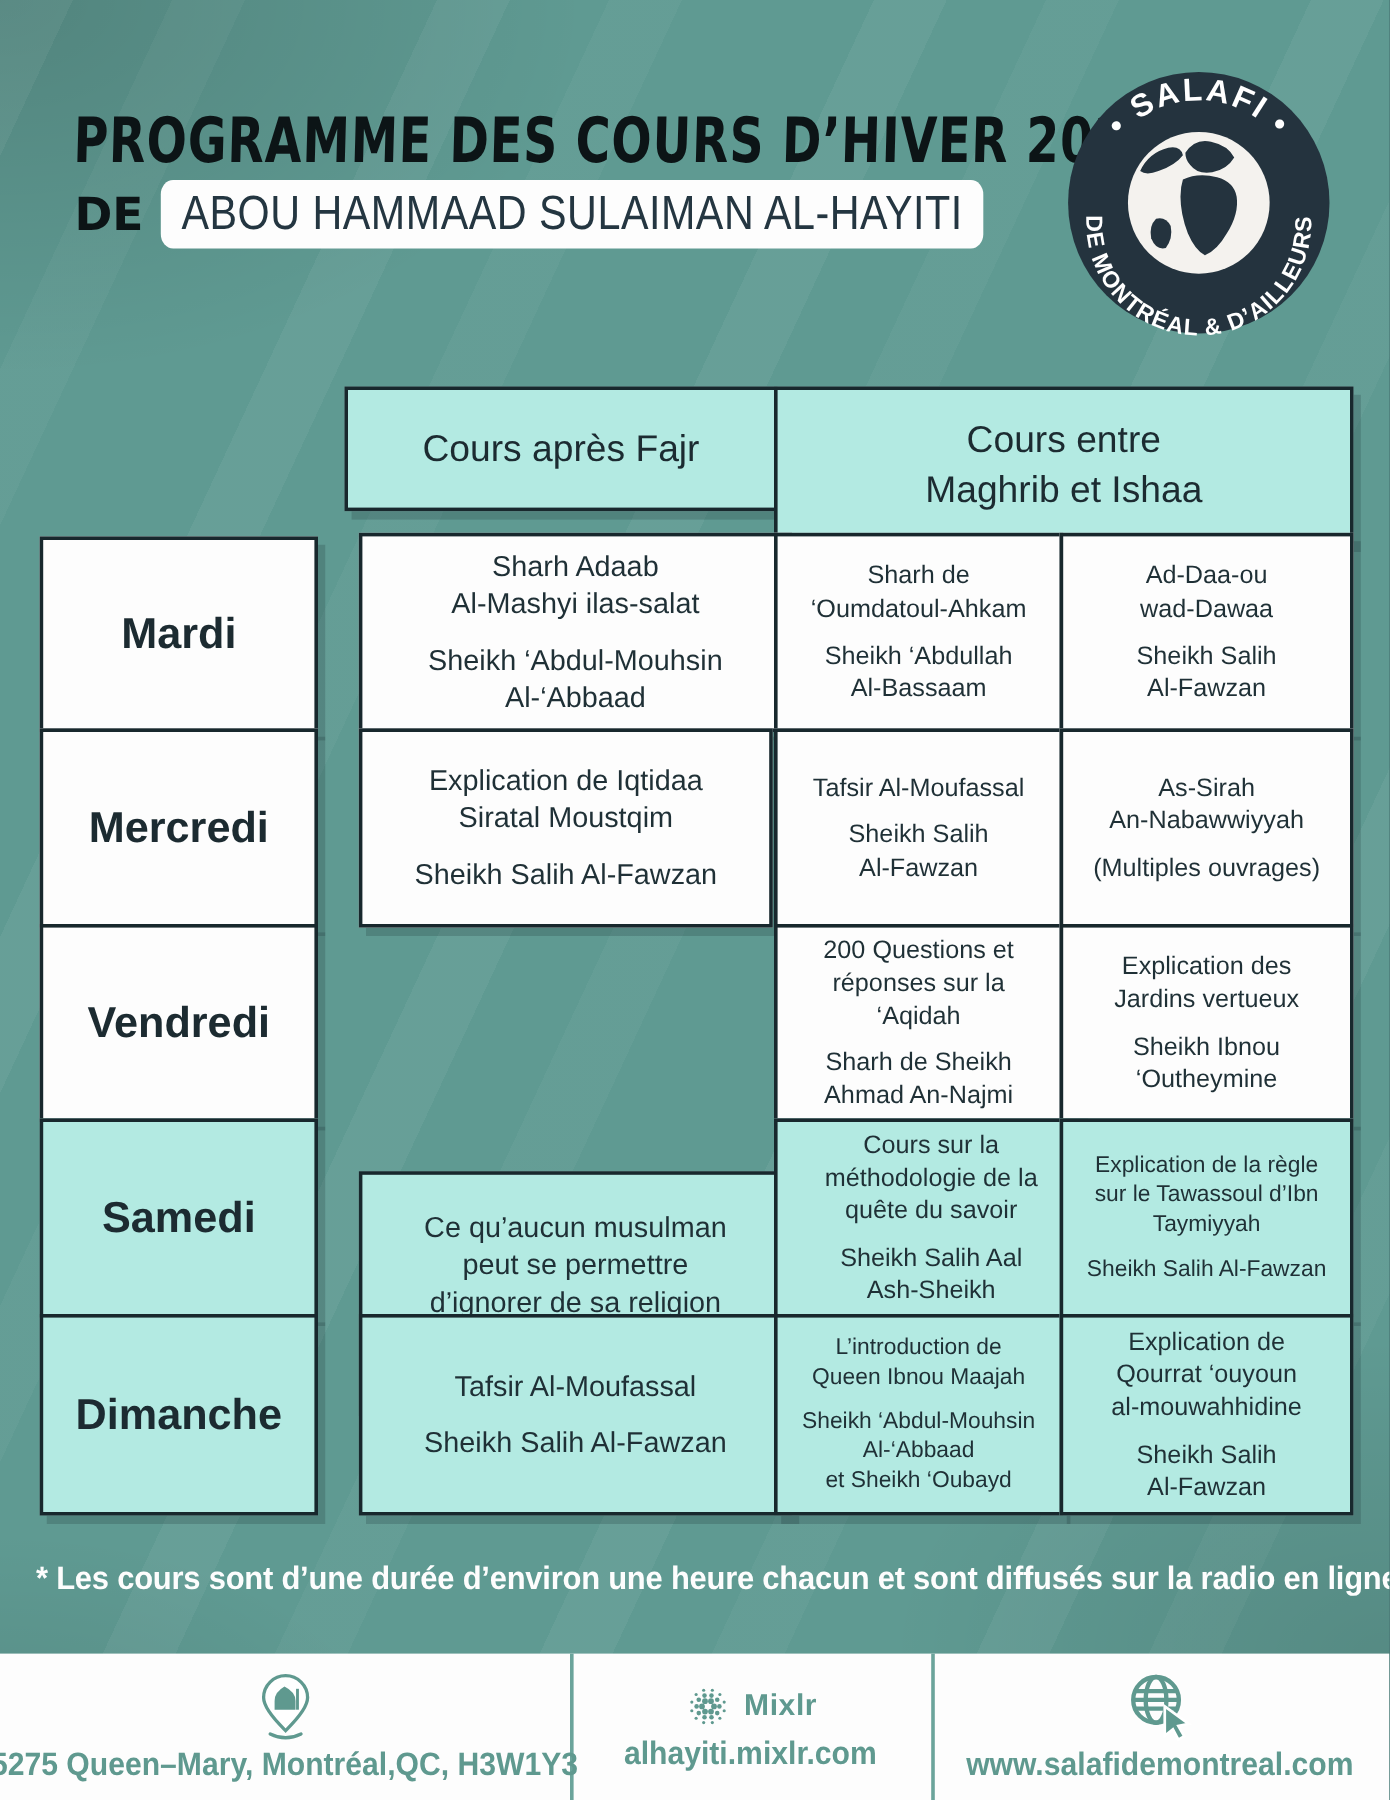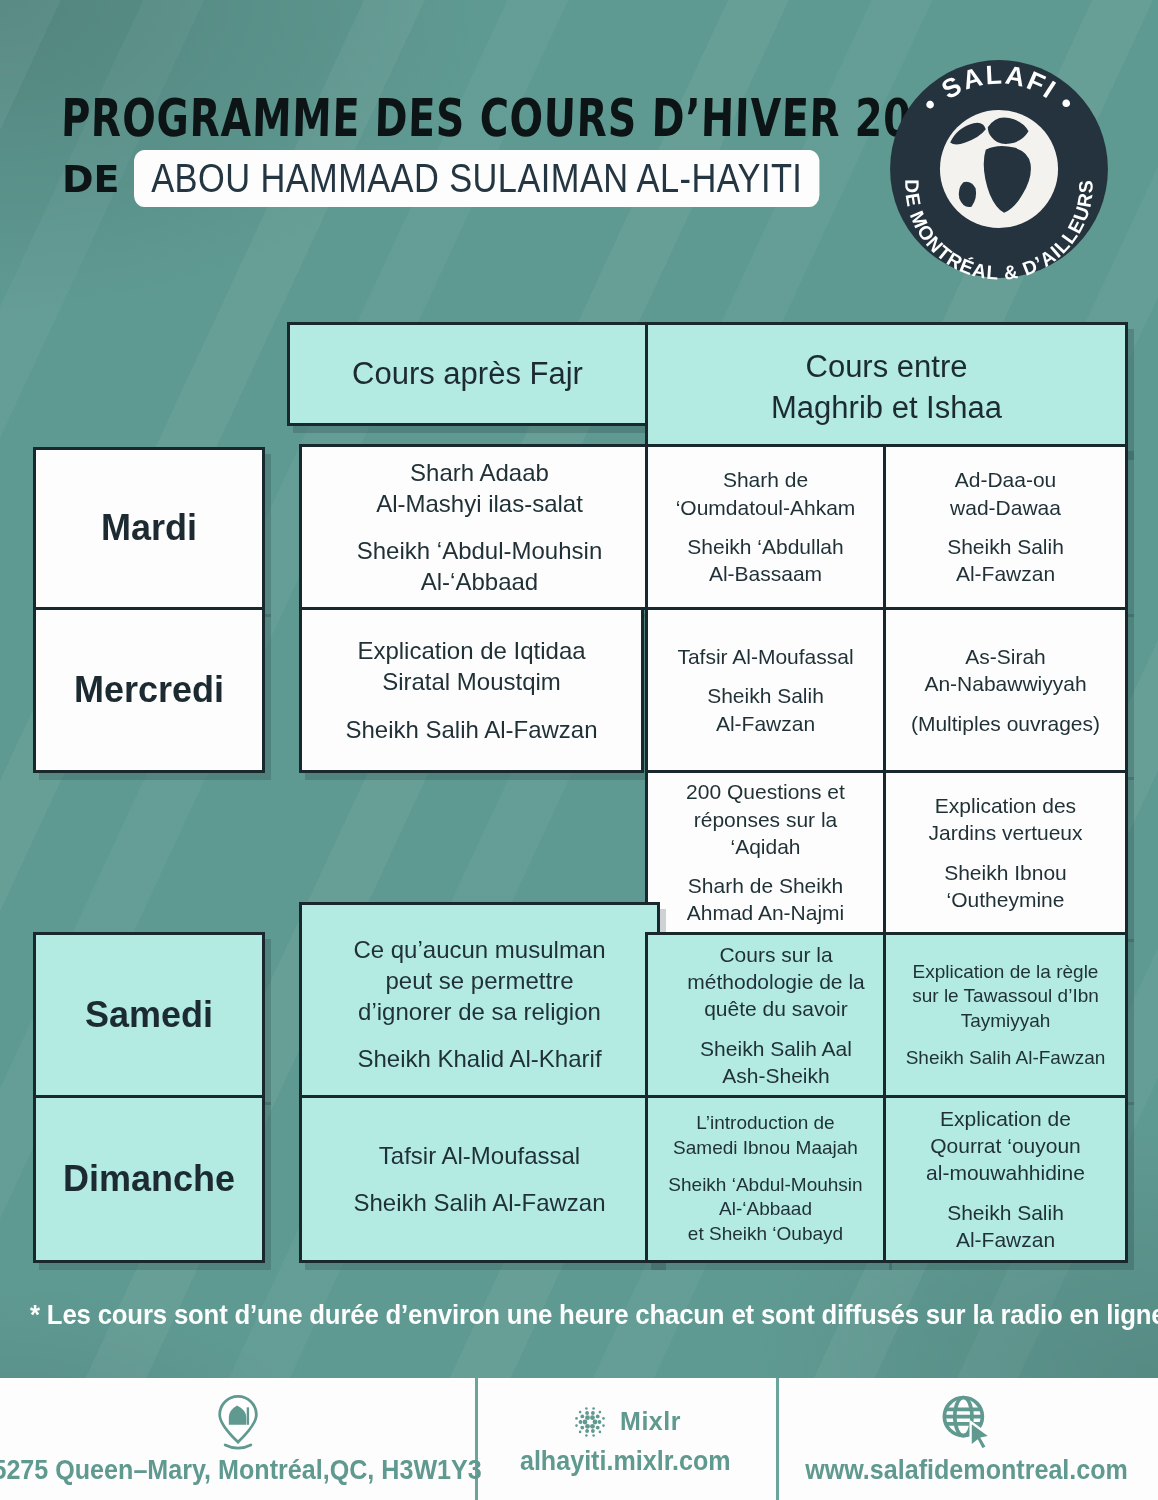--- a/index.html
+++ b/index.html
@@ -92,20 +92,21 @@
       <textPath href="#arcBottom" startOffset="50%" text-anchor="middle">DE MONTRÉAL &amp; D’AILLEURS</textPath>
     </text>
   </svg>
 
   <div class="abs cell tone-mint colhead" style="left:287px;top:322px;width:361px;height:104px;">Cours après Fajr</div>
   <div class="abs cell tone-mint colhead" style="left:645px;top:322px;width:483px;height:131px;">Cours entre
 Maghrib et Ishaa</div>
 
   <div class="abs cell tone-white day" style="left:33px;top:447px;width:232px;height:163px;">Mardi</div>
   <div class="abs cell tone-white day" style="left:33px;top:607px;width:232px;height:166px;">Mercredi</div>
+  <div class="abs cell tone-white day" style="left:33px;top:770px;width:232px;height:165px;">Vendredi</div>
   <div class="abs cell tone-mint day" style="left:33px;top:932px;width:232px;height:166px;">Samedi</div>
   <div class="abs cell tone-mint day" style="left:33px;top:1095px;width:232px;height:168px;">Dimanche</div>
 
   <div class="abs cell tone-white course fajr-cell" style="left:287px;top:444px;width:361px;height:166px;">
     <div class="ct">Sharh Adaab
 Al-Mashyi ilas-salat</div>
     <div class="cs">Sheikh ‘Abdul-Mouhsin
 Al-‘Abbaad</div>
   </div>
   <div class="abs cell tone-white course mag-cell" style="left:645px;top:444px;width:241px;height:166px;">
@@ -144,21 +145,21 @@
     <div class="cs">Sharh de Sheikh
 Ahmad An-Najmi</div>
   </div>
   <div class="abs cell tone-white course mag-cell" style="left:883px;top:770px;width:245px;height:165px;">
     <div class="ct">Explication des
 Jardins vertueux</div>
     <div class="cs">Sheikh Ibnou
 ‘Outheymine</div>
   </div>
 
-  <div class="abs cell tone-mint course fajr-cell" style="left:287px;top:902px;width:361px;height:204px;">
+  <div class="abs cell tone-mint course fajr-cell" style="left:287px;top:976px;width:361px;height:204px;">
     <div class="ct">Ce qu’aucun musulman
 peut se permettre
 d’ignorer de sa religion</div>
     <div class="cs">Sheikh Khalid Al-Kharif</div>
   </div>
   <div class="abs cell tone-mint course mag-cell" style="left:645px;top:932px;width:262px;height:166px;">
     <div class="ct">Cours sur la
 méthodologie de la
 quête du savoir</div>
     <div class="cs">Sheikh Salih Aal
@@ -170,21 +171,21 @@
 Taymiyyah</div>
     <div class="cs">Sheikh Salih Al-Fawzan</div>
   </div>
 
   <div class="abs cell tone-mint course fajr-cell" style="left:287px;top:1095px;width:361px;height:168px;">
     <div class="ct">Tafsir Al-Moufassal</div>
     <div class="cs">Sheikh Salih Al-Fawzan</div>
   </div>
   <div class="abs cell tone-mint course mag-cell sz-sm" style="left:645px;top:1095px;width:241px;height:168px;">
     <div class="ct">L’introduction de
-Samedi Ibnou Maajah</div>
+Queen Ibnou Maajah</div>
     <div class="cs">Sheikh ‘Abdul-Mouhsin
 Al-‘Abbaad
 et Sheikh ‘Oubayd</div>
   </div>
   <div class="abs cell tone-mint course mag-cell" style="left:883px;top:1095px;width:245px;height:168px;">
     <div class="ct">Explication de
 Qourrat ‘ouyoun
 al-mouwahhidine</div>
     <div class="cs">Sheikh Salih
 Al-Fawzan</div>

